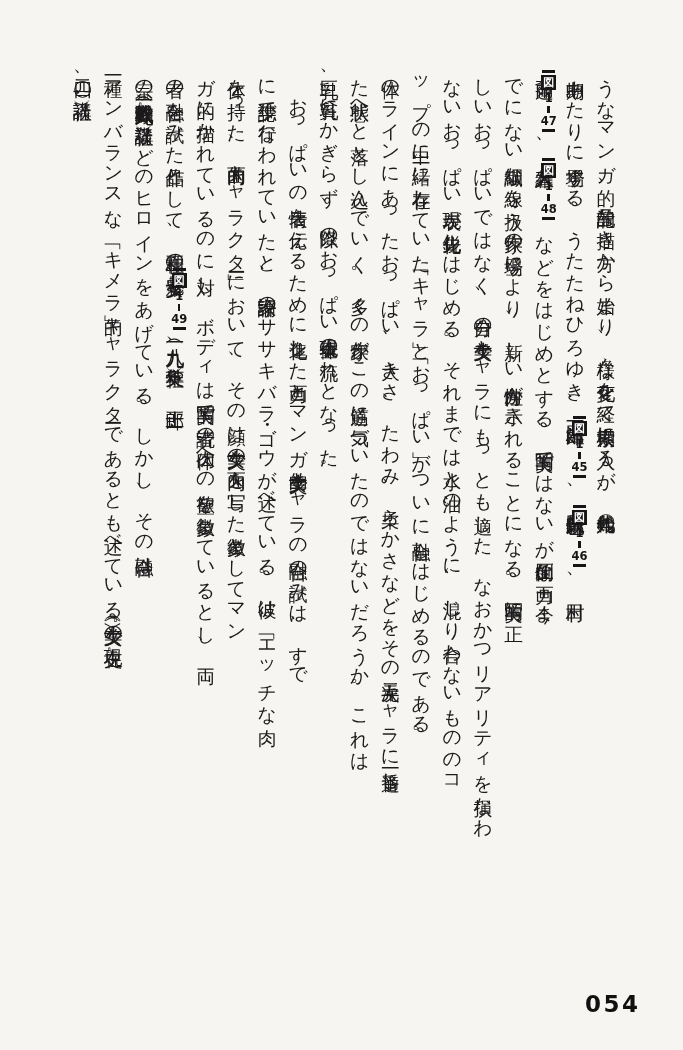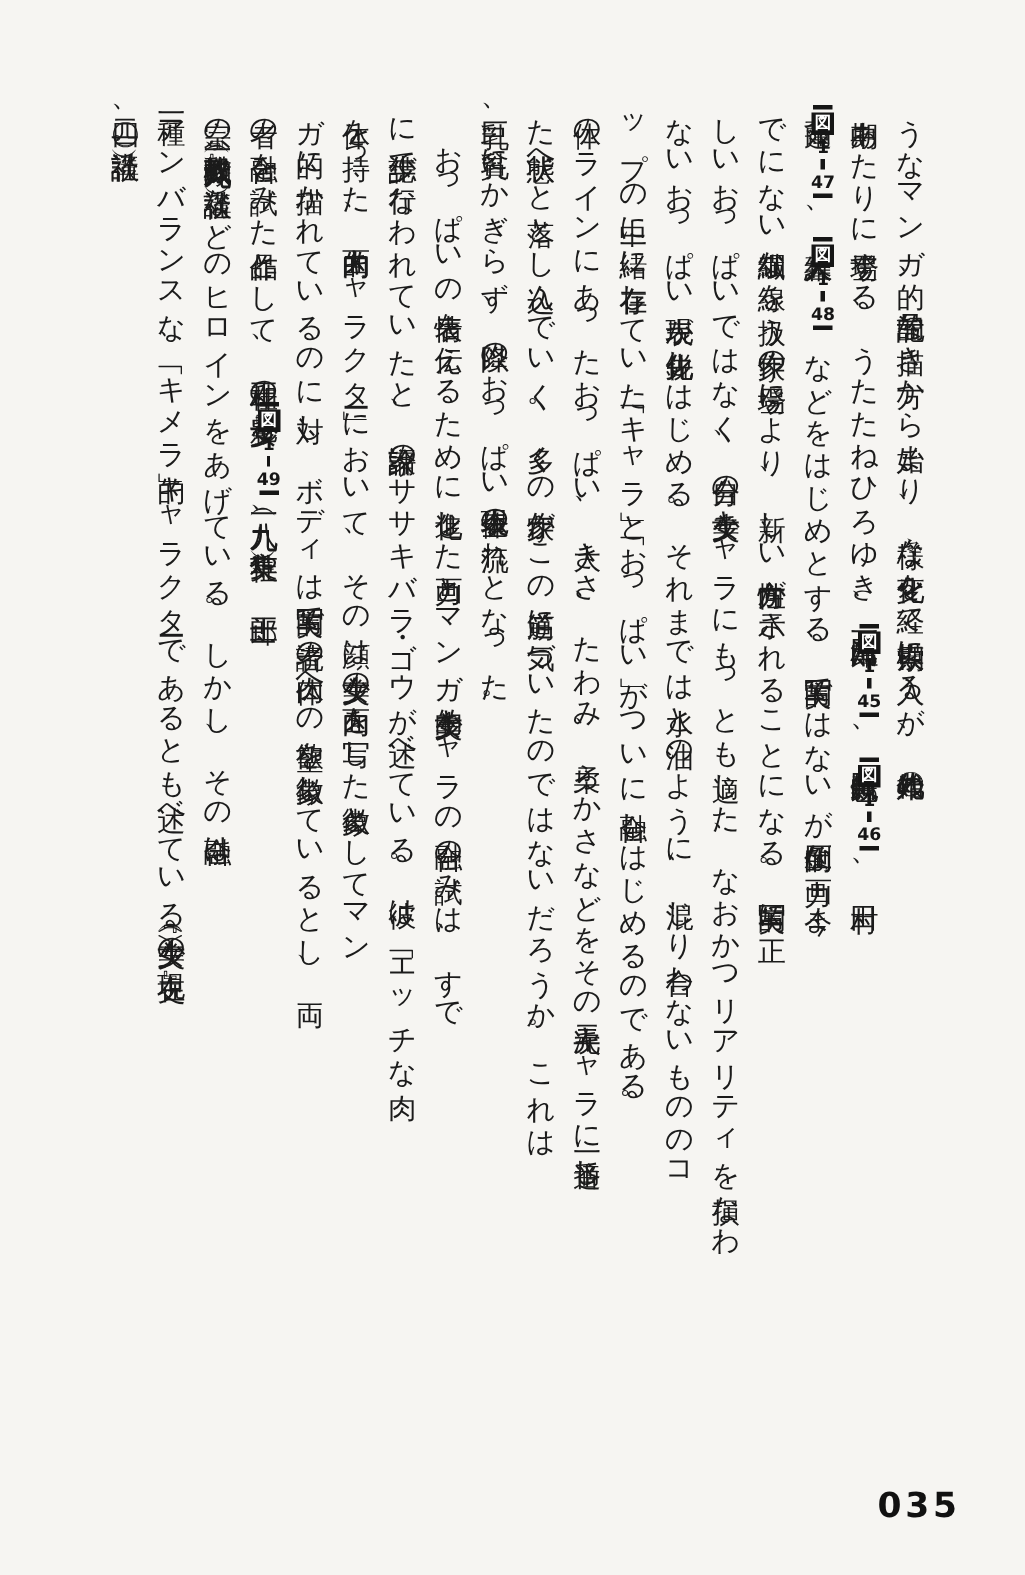--- a/index.html
+++ b/index.html
@@ -114,14 +114,14 @@
           <span class="fm-zu">図</span>
           <span class="fm-n">1</span>
           <span class="fm-dash"></span>
           <span class="fm-n">49</span>
           <span class="fm-br"></span>
         </span>（一九八九、集英社）や、士郎正</div>
       <div class="col">宗の『攻殻機動隊』（一九八九、講談社）などのヒロインをあげている。しかし、その融合は</div>
       <div class="col">一種アンバランスな、「キメラ」的キャラクターであるとも述べている（『〈美少女〉の現在史』</div>
       <div class="col">二〇〇四、講談社）。</div>
     </div>
-  <div class="page-number">035</div>
+  <div class="page-number">054</div>
 </div>
 
 </body></html>

